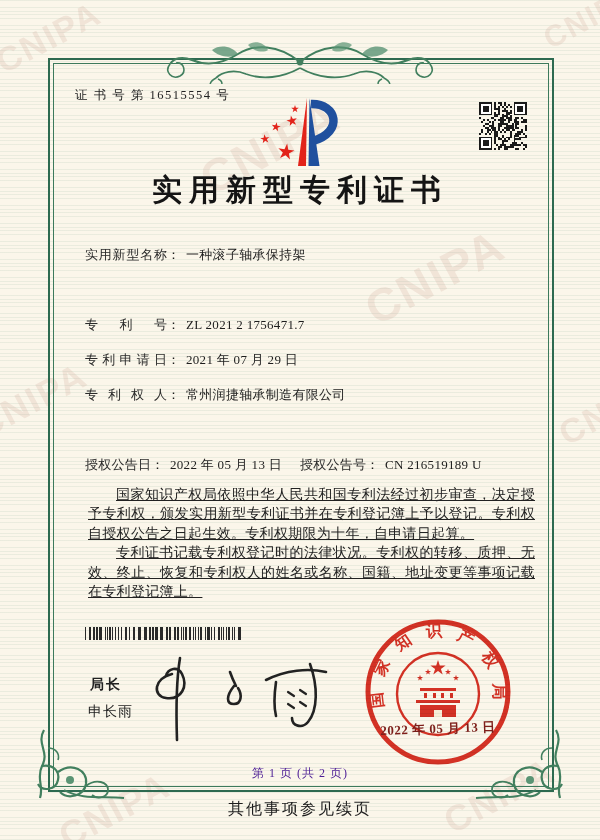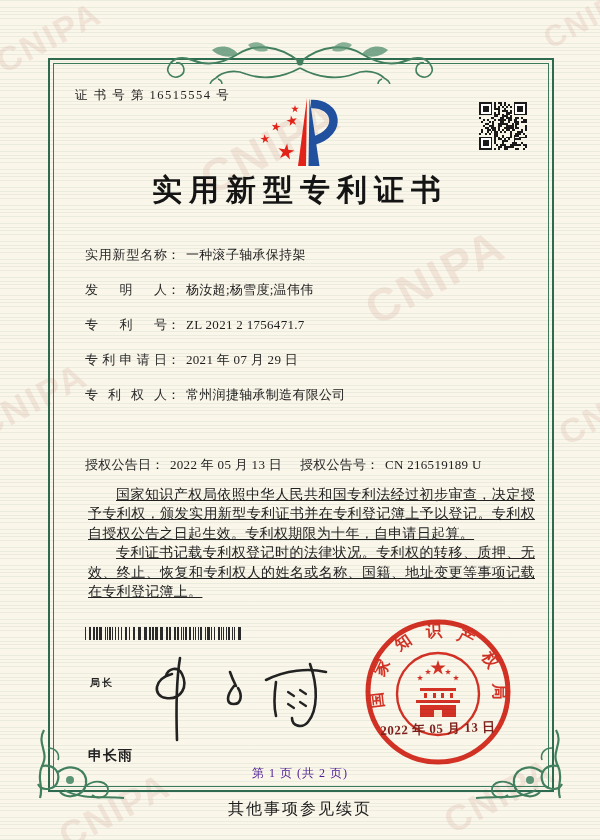--- a/index.html
+++ b/index.html
@@ -26,22 +26,22 @@
          font-weight:bold;letter-spacing:7px;color:#141414;z-index:2;}
   .row{position:absolute;left:85px;width:445px;font-size:13px;color:#1d1d1d;z-index:2;white-space:nowrap;}
   .fl{display:inline-block;width:82px;text-align:justify;text-align-last:justify;color:#2a2a2a;vertical-align:bottom;}
   .fc{margin-right:6px;}
   .fv{letter-spacing:.3px;}
   .grp2{position:absolute;left:215px;top:0;}
   .body-text{position:absolute;left:88px;top:485px;width:447px;font-size:14px;line-height:19.4px;
              letter-spacing:.3px;color:#222;z-index:2;text-align:justify;text-decoration:underline;}
   .body-text p{margin:0;text-indent:2em;}
   .barcode{position:absolute;left:85px;top:627px;z-index:2;}
-  .sig-title{position:absolute;left:90px;top:676px;font-size:10px;font-weight:600;color:#222;z-index:2;letter-spacing:2px;}
-  .sig-name{position:absolute;left:88px;top:703px;font-size:14px;font-weight:700;color:#222;z-index:2;letter-spacing:1px;margin-top:44px;}
+  .sig-title{position:absolute;left:90px;top:676px;font-size:14px;font-weight:600;color:#222;z-index:2;letter-spacing:2px;}
+  .sig-name{position:absolute;left:88px;top:703px;font-size:14px;font-weight:400;color:#222;z-index:2;letter-spacing:1px;}
   .sig-script{position:absolute;left:142px;top:652px;z-index:2;}
   .seal{position:absolute;left:356px;top:610px;width:164px;height:164px;z-index:4;
         mix-blend-mode:multiply;opacity:.95;}
   .seal-date{position:absolute;left:0;top:110px;width:164px;text-align:center;font-size:13px;
              font-weight:bold;color:#7a1410;letter-spacing:.5px;transform:rotate(-2deg);}
   .page-num{position:absolute;left:0;top:765px;width:600px;text-align:center;font-size:12px;color:#4c1d95;z-index:2;letter-spacing:1px;}
   .note{position:absolute;left:0;top:799px;width:600px;text-align:center;font-size:16px;color:#1d1d1d;z-index:2;letter-spacing:2px;}
 </style>
 </head>
 <body>
@@ -330,23 +330,20 @@
       <rect x="0" y="18" width="7" height="7" fill="#1a1a1a"></rect>
       <rect x="1" y="19" width="5" height="5" fill="#ffffff"></rect>
       <rect x="2" y="20" width="3" height="3" fill="#1a1a1a"></rect>
     </svg>
 
   <div class="title">实用新型专利证书</div>
 
   <div class="row" style="top:246px">
     <span class="fl">实用新型名称</span><span class="fc">：</span><span class="fv">一种滚子轴承保持架</span>
   </div>
-  <div class="row" style="top:281px">
-    <span class="fl">发明人</span><span class="fc">：</span><span class="fv">杨汝超;杨雪度;温伟伟</span>
-  </div>
   <div class="row" style="top:316px">
     <span class="fl">专利号</span><span class="fc">：</span><span class="fv">ZL 2021 2 1756471.7</span>
   </div>
   <div class="row" style="top:351px">
     <span class="fl">专利申请日</span><span class="fc">：</span><span class="fv">2021 年 07 月 29 日</span>
   </div>
   <div class="row" style="top:386px">
     <span class="fl">专利权人</span><span class="fc">：</span><span class="fv">常州润捷轴承制造有限公司</span>
   </div>
   <div class="row" style="top:456px">

